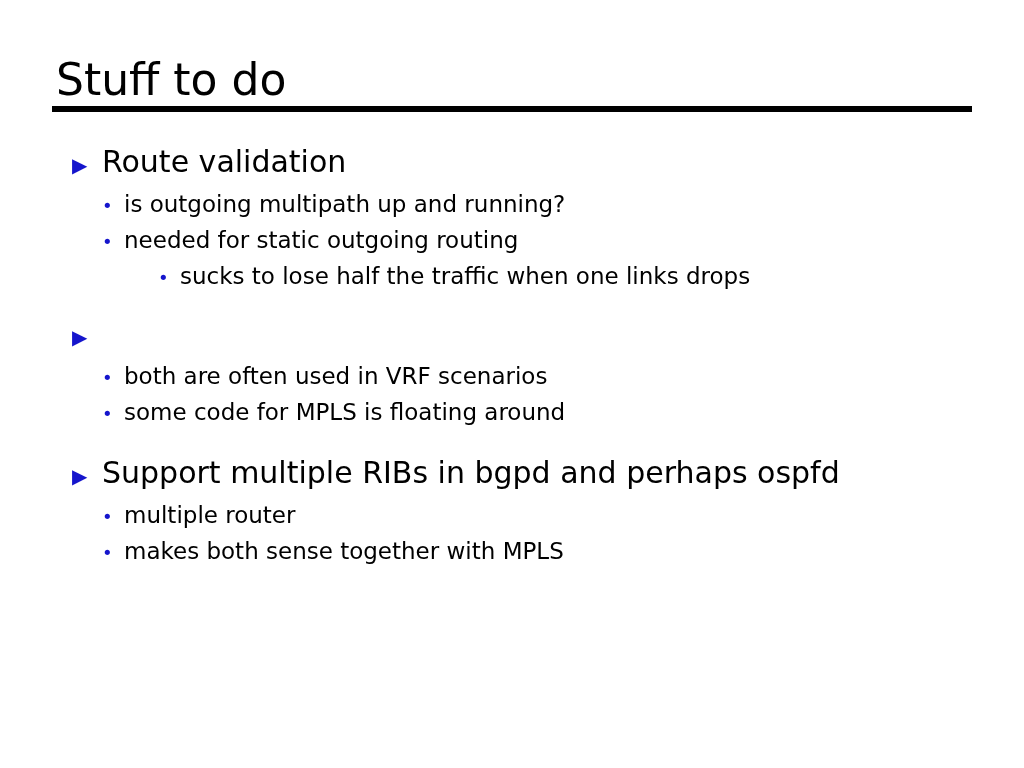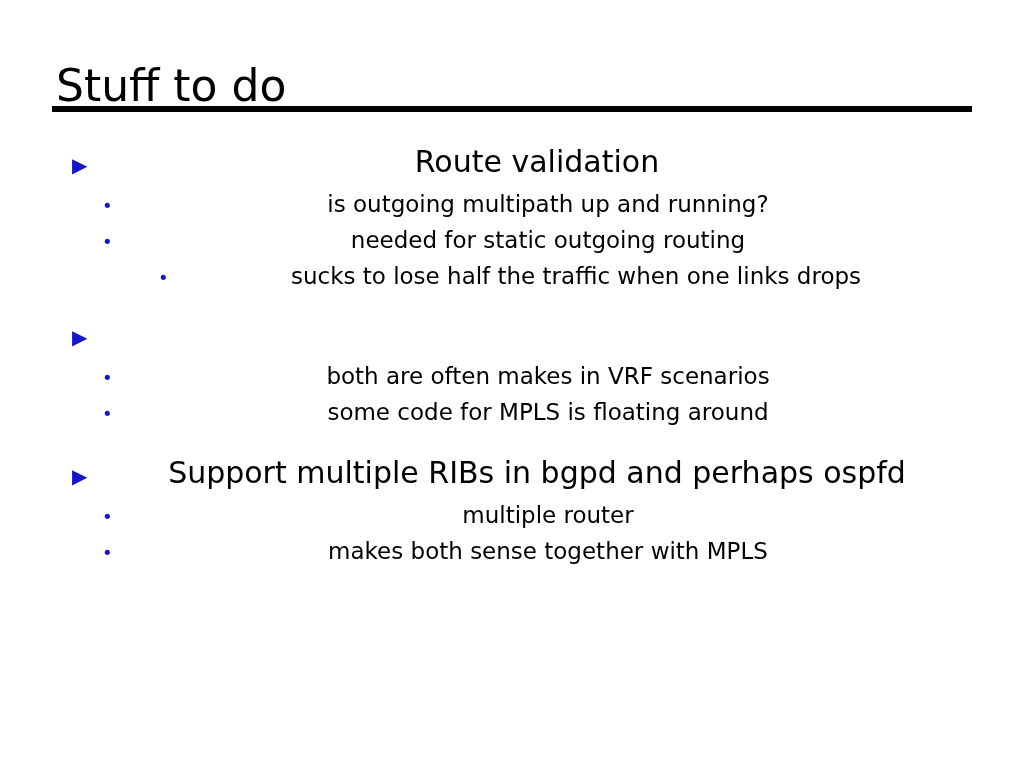--- a/index.html
+++ b/index.html
@@ -22,21 +22,20 @@
   }
   .slide-title {
     position: absolute;
     left: 56px;
     top: 54px;
     font-size: 44px;
     line-height: 52px;
     font-weight: 400;
     color: #000000;
     letter-spacing: 0px;
-    margin-top: 6px;
   }
   .title-rule {
     position: absolute;
     left: 52px;
     top: 106px;
     width: 920px;
     height: 6px;
     background: #000000;
   }
   .content {
@@ -91,21 +90,20 @@
   }
   .lvl3 .marker {
     color: #1515cc;
     font-size: 18px;
     width: 22px;
     flex: 0 0 22px;
     line-height: 34px;
   }
   .text {
     flex: 1 1 auto;
-    text-align: center;
   }
 </style>
 </head>
 <body>
 
 <div class="slide">
   <div class="slide-title">Stuff to do</div>
   <div class="title-rule"></div>
 
   <div class="content">
@@ -128,21 +126,21 @@
         <span class="text">sucks to lose half the traffic when one links drops</span>
       </div>
     </div>
 
     <div class="group">
       <div class="lvl1">
         <span class="marker">▶</span>
       </div>
       <div class="lvl2">
         <span class="marker">•</span>
-        <span class="text">both are often makes in VRF scenarios</span>
+        <span class="text">both are often used in VRF scenarios</span>
       </div>
       <div class="lvl2">
         <span class="marker">•</span>
         <span class="text">some code for MPLS is floating around</span>
       </div>
     </div>
 
     <div class="group">
       <div class="lvl1">
         <span class="marker">▶</span>

